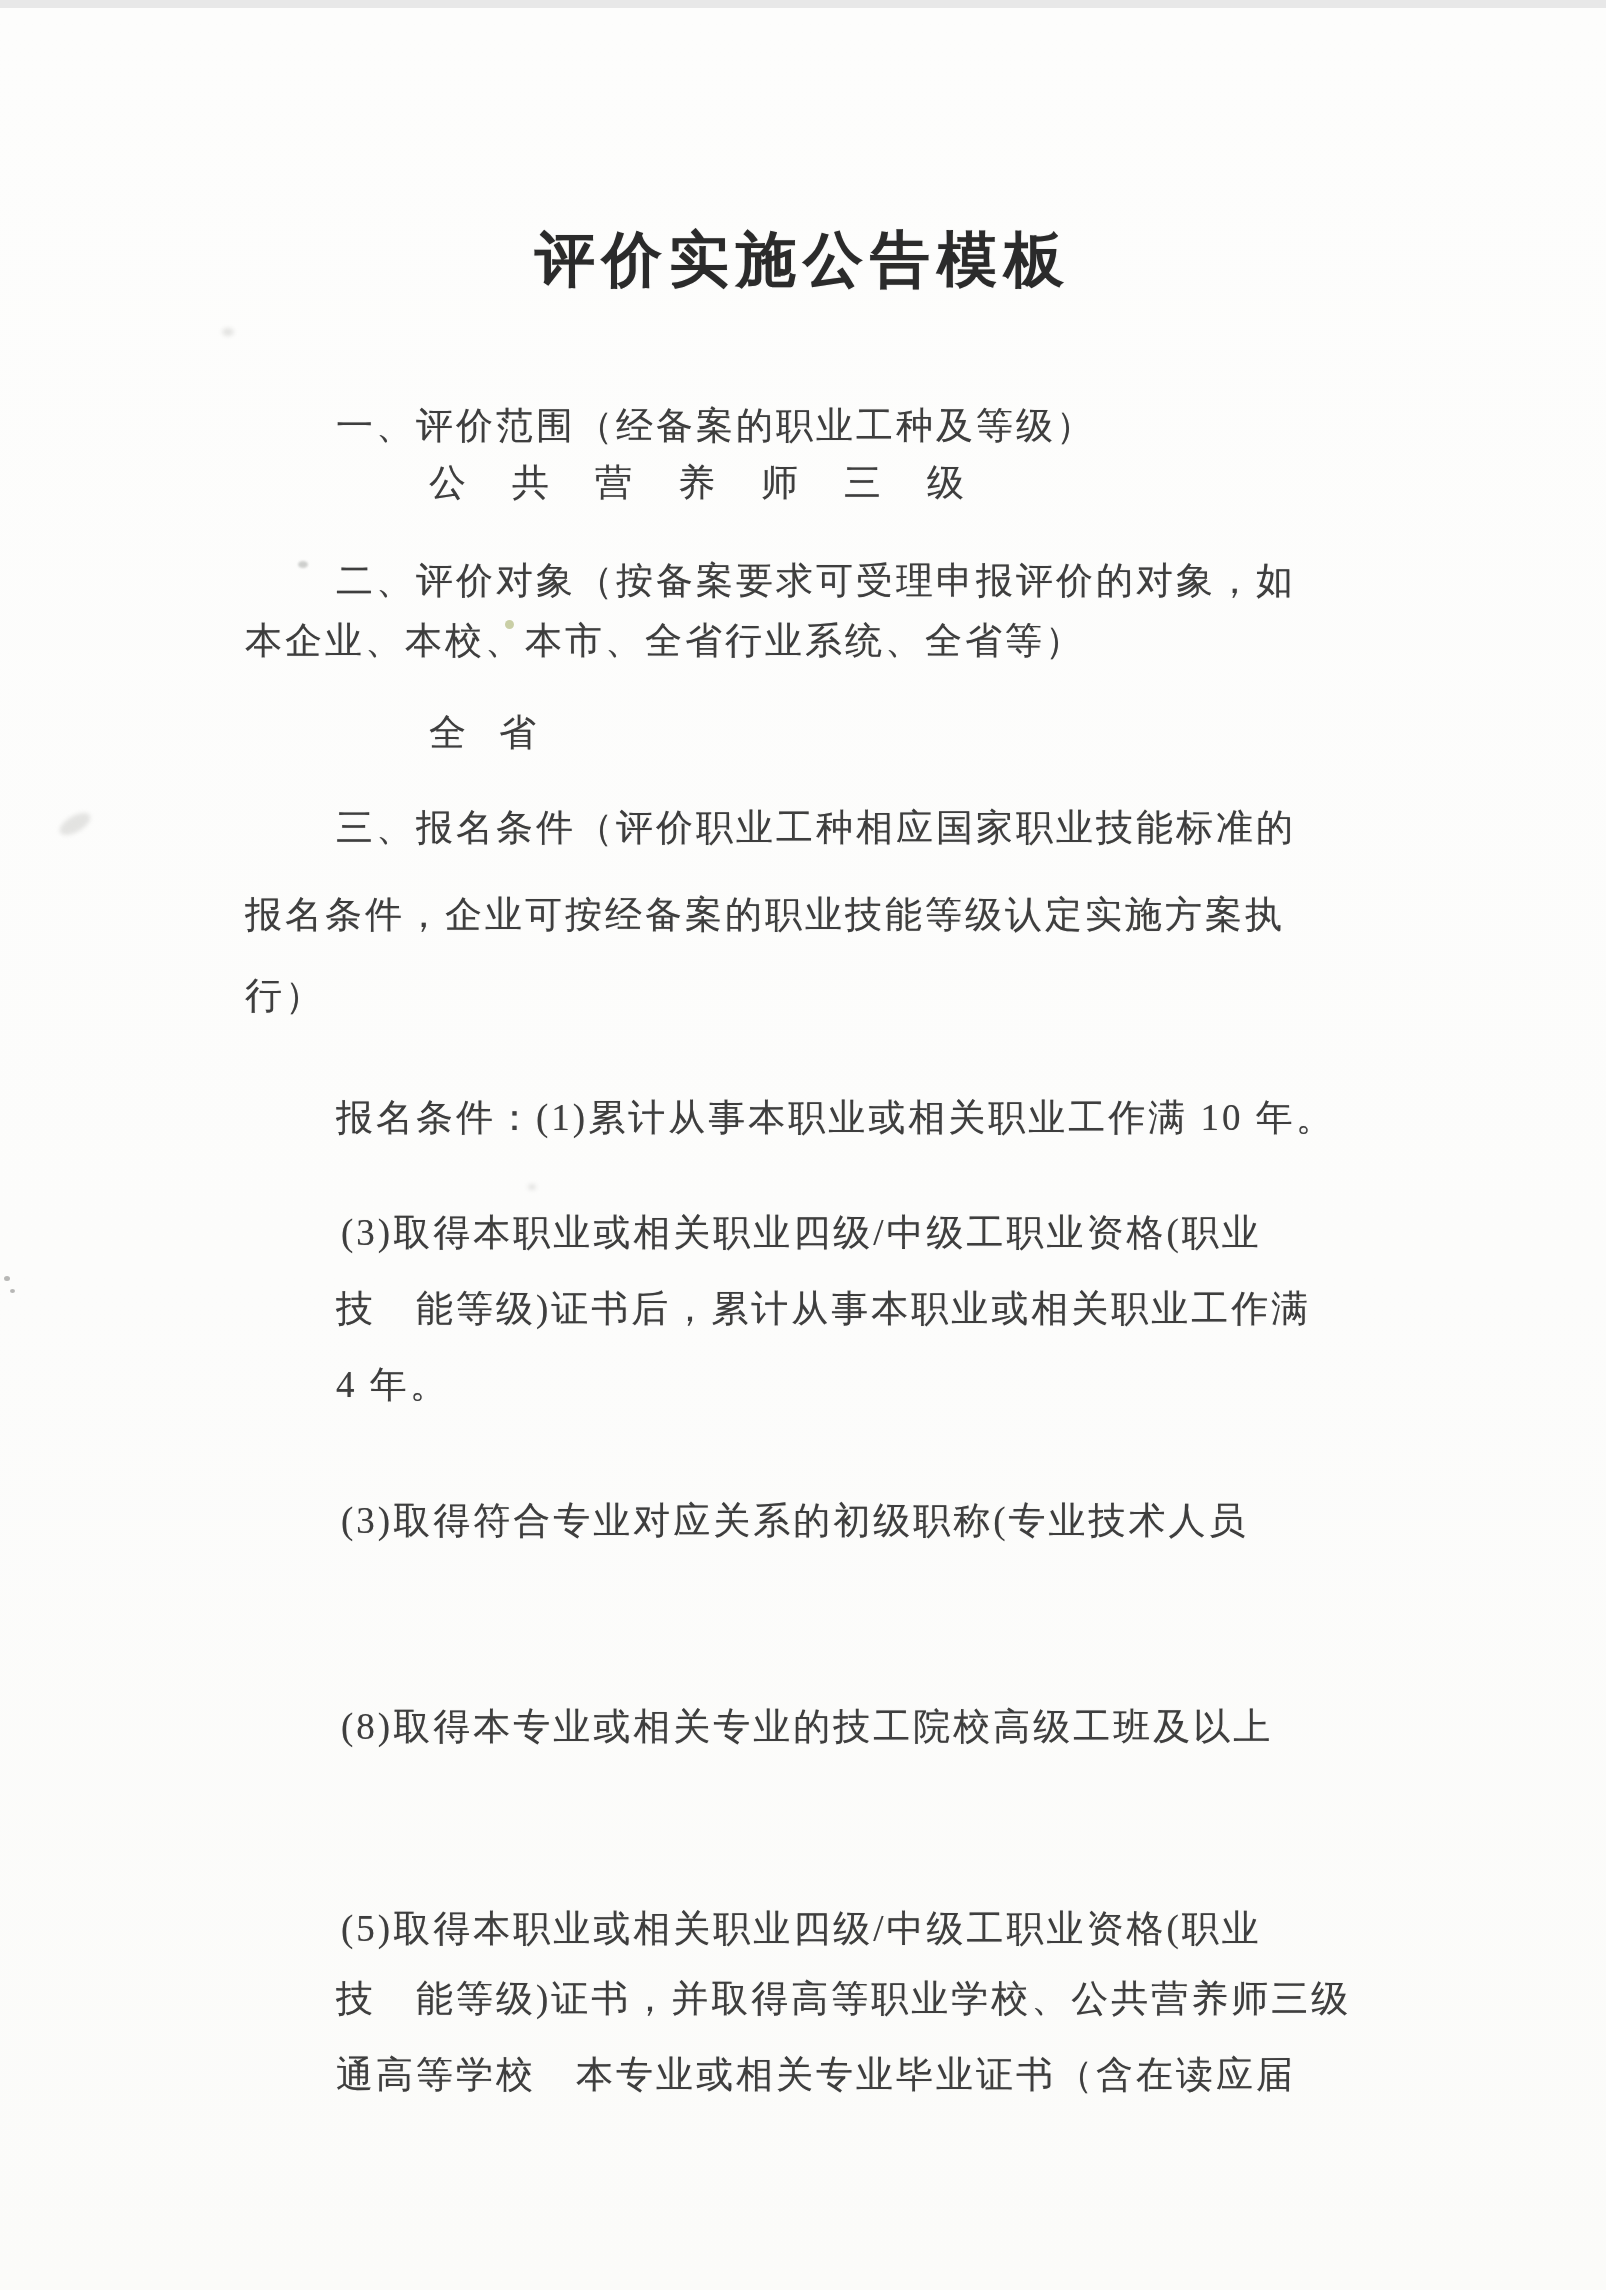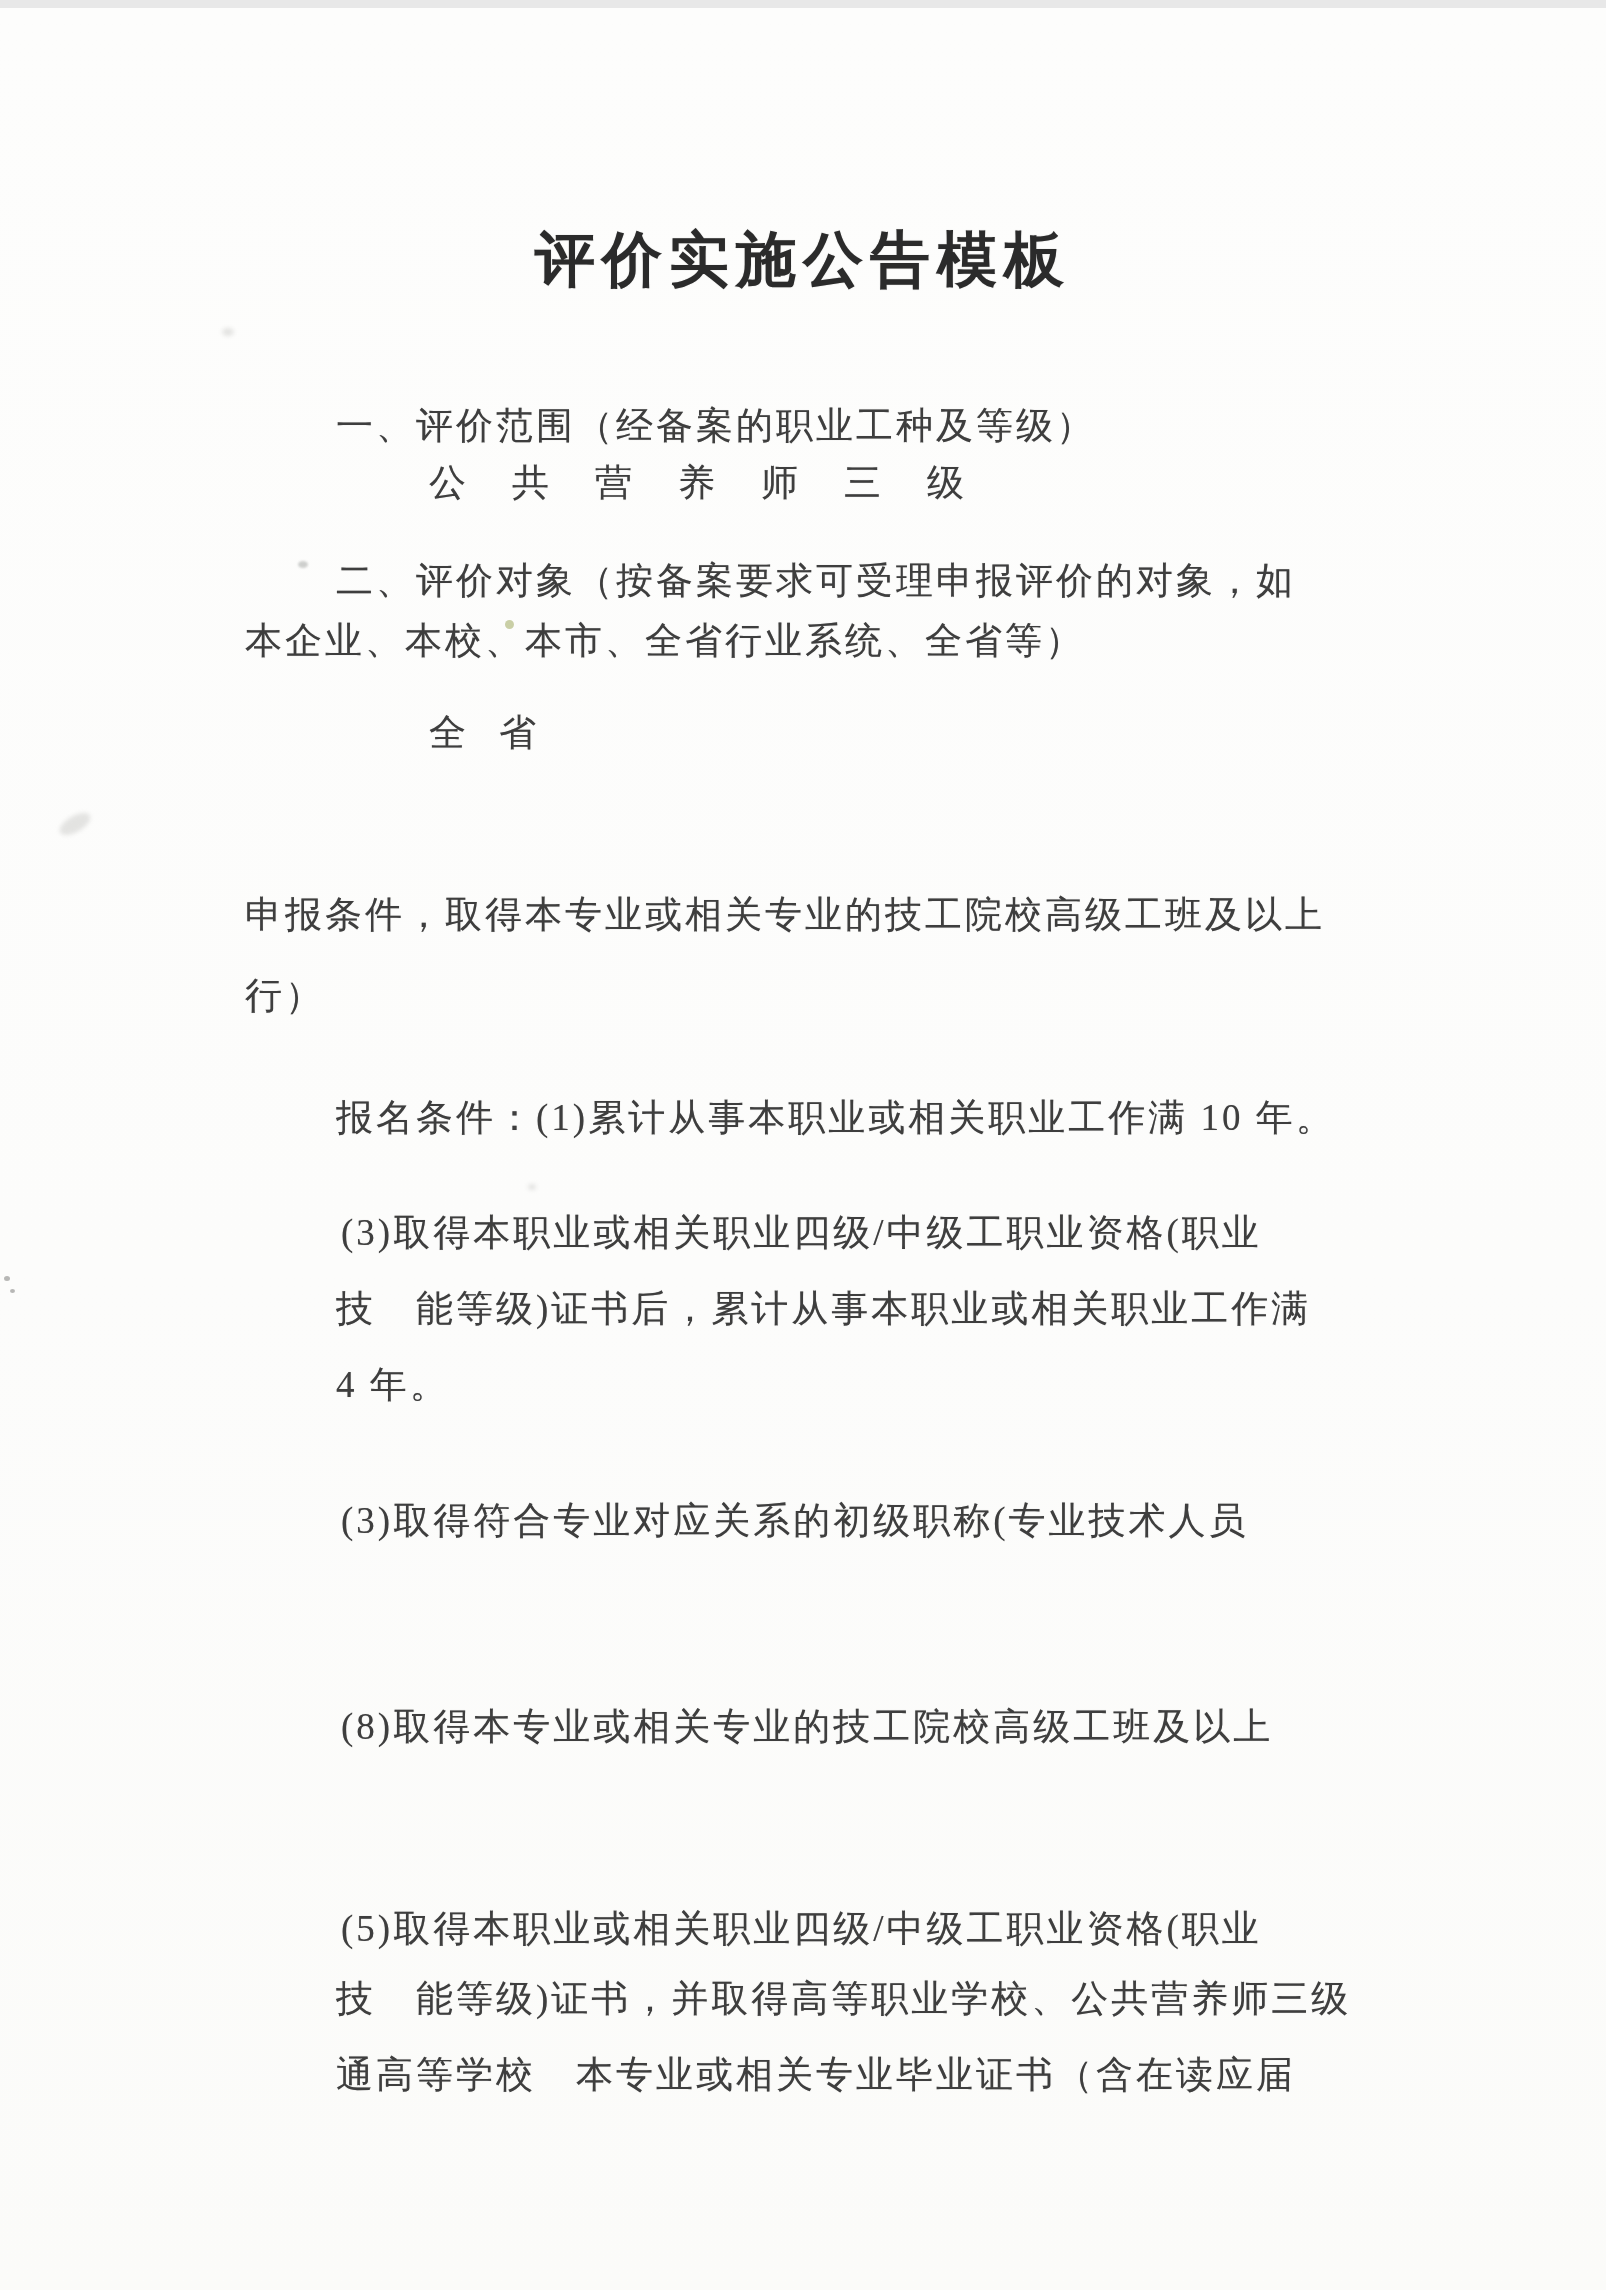--- a/index.html
+++ b/index.html
@@ -65,21 +65,22 @@
 
   <h1 class="doc-title">评价实施公告模板</h1>
 
   <p class="ln x-indent2" style="top:393px">一、评价范围（经备案的职业工种及等级）</p>
   <p class="ln x-answer sp-wide" style="top:450px">公共营养师三级</p>
 
   <p class="ln x-indent2" style="top:548px">二、评价对象（按备案要求可受理申报评价的对象，如</p>
   <p class="ln x-flush" style="top:608px">本企业、本校、本市、全省行业系统、全省等）</p>
   <p class="ln x-answer sp-mid" style="top:700px">全省</p>
 
-  <p class="ln x-flush" style="top:882px">申报条件，取得本专业或相关专业的技工院校高级工班及以上</p>
+  <p class="ln x-indent2" style="top:795px">三、报名条件（评价职业工种相应国家职业技能标准的</p>
+  <p class="ln x-flush" style="top:882px">报名条件，企业可按经备案的职业技能等级认定实施方案执</p>
   <p class="ln x-flush" style="top:963px">行）</p>
 
   <p class="ln x-indent2" style="top:1085px">报名条件：(1)累计从事本职业或相关职业工作满 10 年。</p>
 
   <p class="ln x-num" style="top:1200px">(3)取得本职业或相关职业四级/中级工职业资格(职业</p>
   <p class="ln x-indent2" style="top:1276px">技　能等级)证书后，累计从事本职业或相关职业工作满</p>
   <p class="ln x-indent2" style="top:1352px">4 年。</p>
 
   <p class="ln x-num" style="top:1488px">(3)取得符合专业对应关系的初级职称(专业技术人员</p>
 

